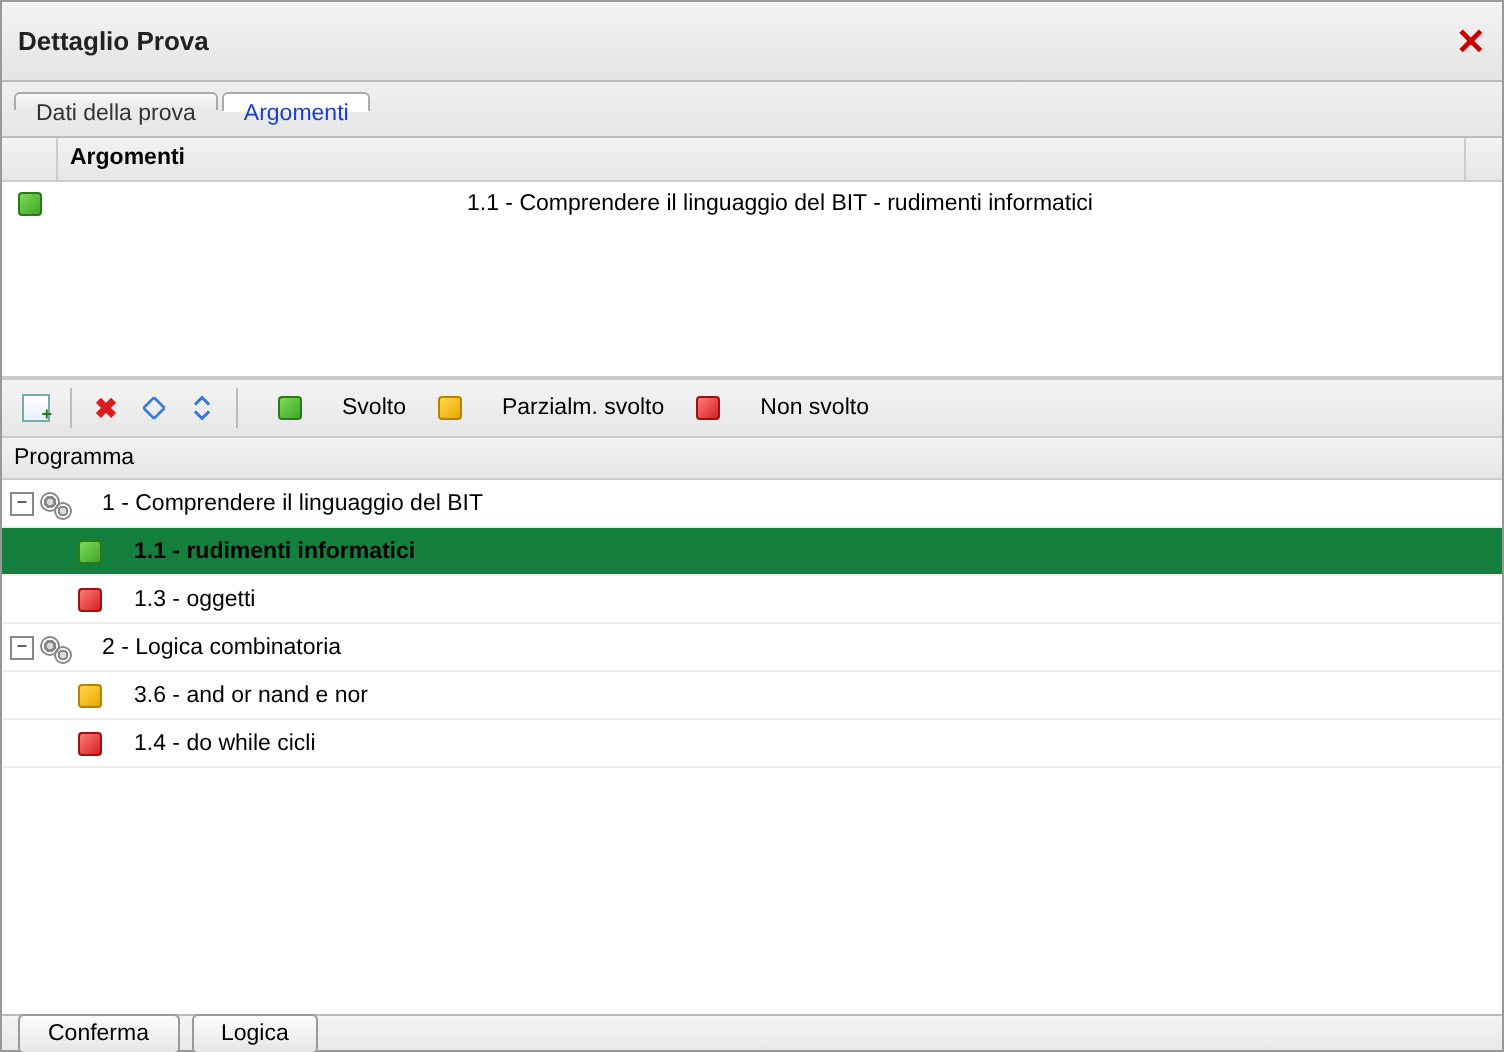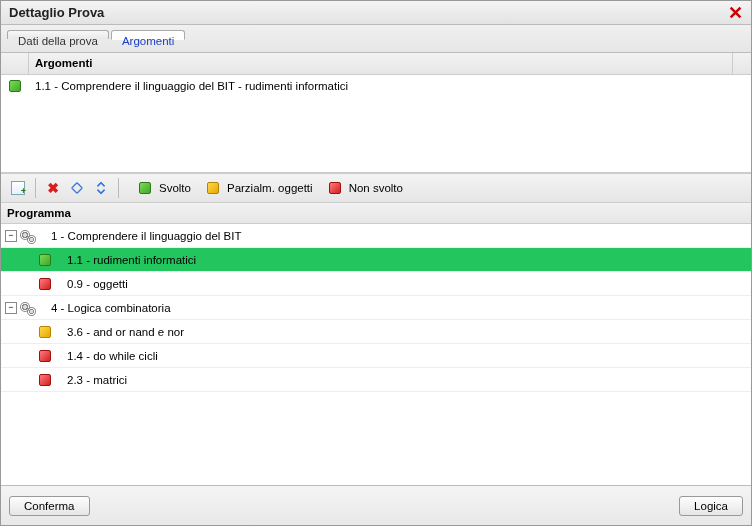--- a/index.html
+++ b/index.html
@@ -19,21 +19,21 @@
   flex-direction: column;
   background: #fff;
 }
 .titlebar {
   background: linear-gradient(to bottom, #f4f4f4, #e3e3e3);
   border-bottom: 1px solid #bbb;
   padding: 5px 8px;
   display: flex;
   justify-content: space-between;
   align-items: center;
-  height: 24px;
+  height: 40px;
 }
 .titlebar .title {
   font-weight: bold;
   font-size: 13px;
   color: #222;
 }
 .close-x {
   font-weight: bold;
   color: #c00;
   font-size: 18px;
@@ -88,20 +88,21 @@
   font-weight: bold;
   font-size: 11.5px;
   border-right: 1px solid #ccc;
 }
 .arg-header .col3 {
   width: 18px;
 }
 .arg-body {
   flex: 1;
   overflow-y: auto;
+  text-align: center;
 }
 .arg-row {
   display: flex;
   height: 22px;
   align-items: center;
 }
 .arg-row .col1 {
   width: 28px;
   display: flex;
   justify-content: center;
@@ -133,46 +134,47 @@
 }
 .tb-sep {
   width: 1px;
   height: 20px;
   background: #bbb;
   margin: 0 4px;
 }
 .legend-item {
   display: flex;
   align-items: center;
-  gap: 8px;
+  gap: 20px;
   margin-left: 14px;
   font-size: 11.5px;
 }
 .prog-header {
   background: linear-gradient(to bottom, #f2f2f2, #e6e6e6);
   border-bottom: 1px solid #ccc;
   padding: 4px 6px;
-  font-weight: bold;
+  font-weight: normal;
   font-size: 11.5px;
 }
 .tree {
   flex: 1;
   overflow-y: auto;
   background: #fff;
 }
 .tree-row {
   display: flex;
   align-items: center;
   height: 24px;
   border-bottom: 1px solid #eee;
   padding-left: 4px;
   cursor: pointer;
 }
 .tree-row.selected {
-  background: #22c55e;
+  background: #15803d;
+  font-weight: bold;
 }
 .tree-row .expander {
   width: 12px;
   height: 12px;
   border: 1px solid #888;
   background: #fff;
   display: flex;
   align-items: center;
   justify-content: center;
   font-size: 9px;
@@ -182,23 +184,23 @@
 }
 .tree-row .spacer {
   display: inline-block;
 }
 .tree-row .label {
   margin-left: 16px;
 }
 .footer {
   border-top: 1px solid #bbb;
   background: linear-gradient(to bottom, #f4f4f4, #e8e8e8);
-  height: 40px;
-  display: flex;
-  justify-content: space-between;
+  height: 18px;
+  display: flex;
+  justify-content: flex-start;
   align-items: center;
   padding: 0 8px;
   gap: 6px;
 }
 .btn {
   padding: 3px 14px;
   border: 1px solid #999;
   border-radius: 3px;
   background: linear-gradient(to bottom, #fdfdfd, #e6e6e6);
   cursor: pointer;
@@ -300,21 +302,21 @@
           <path d="M4 6 L8 2 L12 6 M4 10 L8 14 L12 10" stroke="#3a7ad9" stroke-width="1.5" fill="none"></path>
         </svg>
     </div>
     <div class="tb-sep"></div>
     <div class="legend-item">
       <span class="cube green"></span>
       <span>Svolto</span>
     </div>
     <div class="legend-item">
       <span class="cube yellow"></span>
-      <span>Parzialm. oggetti</span>
+      <span>Parzialm. svolto</span>
     </div>
     <div class="legend-item">
       <span class="cube red"></span>
       <span>Non svolto</span>
     </div>
   </div>
 
   <div class="prog-header">Programma</div>
 
   <div class="tree">
@@ -325,43 +327,38 @@
       <span class="label">1 - Comprendere il linguaggio del BIT</span>
     </div>
     <div class="tree-row selected">
       <span class="spacer" style="width:34px"></span>
       <span class="cube green"></span>
       <span class="label">1.1 - rudimenti informatici</span>
     </div>
     <div class="tree-row">
       <span class="spacer" style="width:34px"></span>
       <span class="cube red"></span>
-      <span class="label">0.9 - oggetti</span>
+      <span class="label">1.3 - oggetti</span>
     </div>
 
     <div class="tree-row">
       <span class="expander">−</span>
       <span class="gears"></span>
-      <span class="label">4 - Logica combinatoria</span>
+      <span class="label">2 - Logica combinatoria</span>
     </div>
     <div class="tree-row">
       <span class="spacer" style="width:34px"></span>
       <span class="cube yellow"></span>
       <span class="label">3.6 - and or nand e nor</span>
     </div>
     <div class="tree-row">
       <span class="spacer" style="width:34px"></span>
       <span class="cube red"></span>
       <span class="label">1.4 - do while cicli</span>
     </div>
-    <div class="tree-row">
-      <span class="spacer" style="width:34px"></span>
-      <span class="cube red"></span>
-      <span class="label">2.3 - matrici</span>
-    </div>
   </div>
 
   <div class="footer">
     <button class="btn">Conferma</button>
     <button class="btn">Logica</button>
   </div>
 
 </div>
 
 </body></html>

